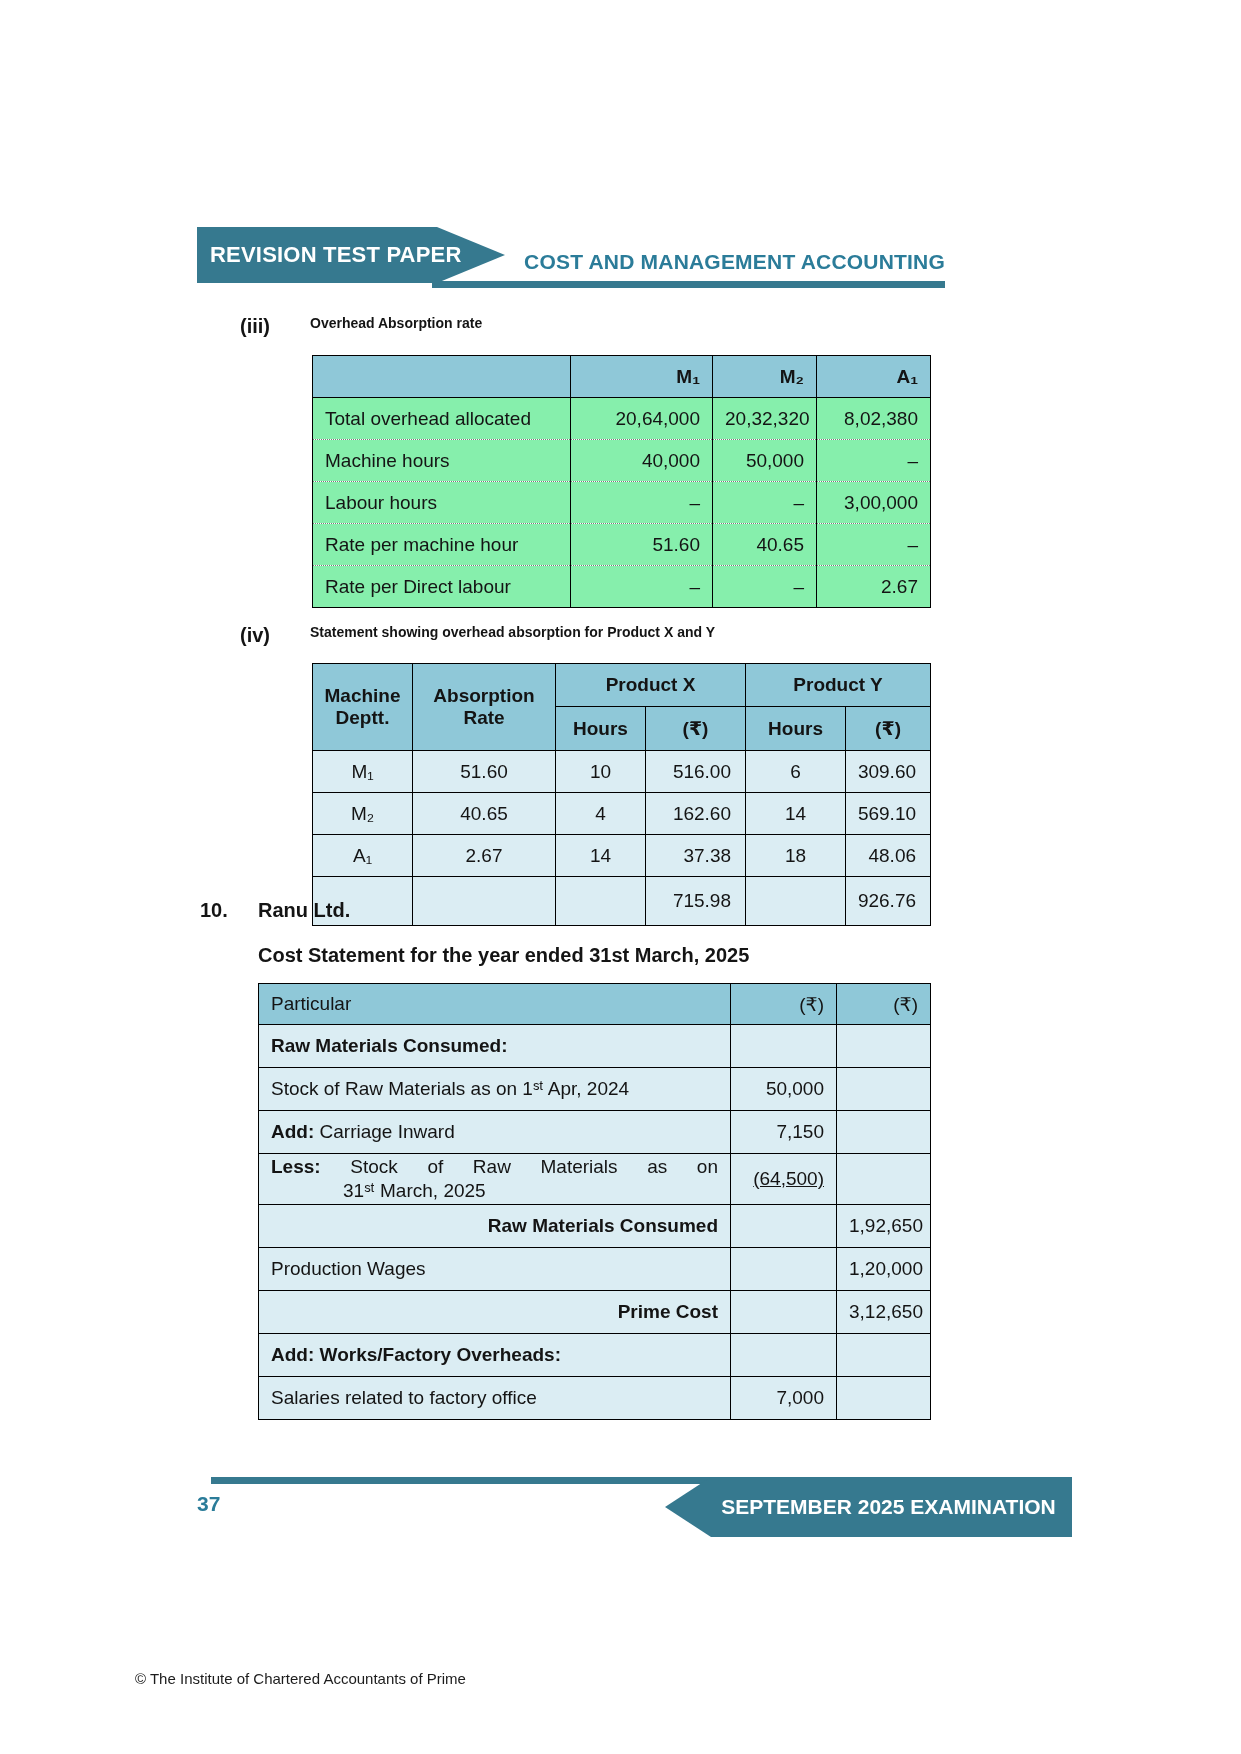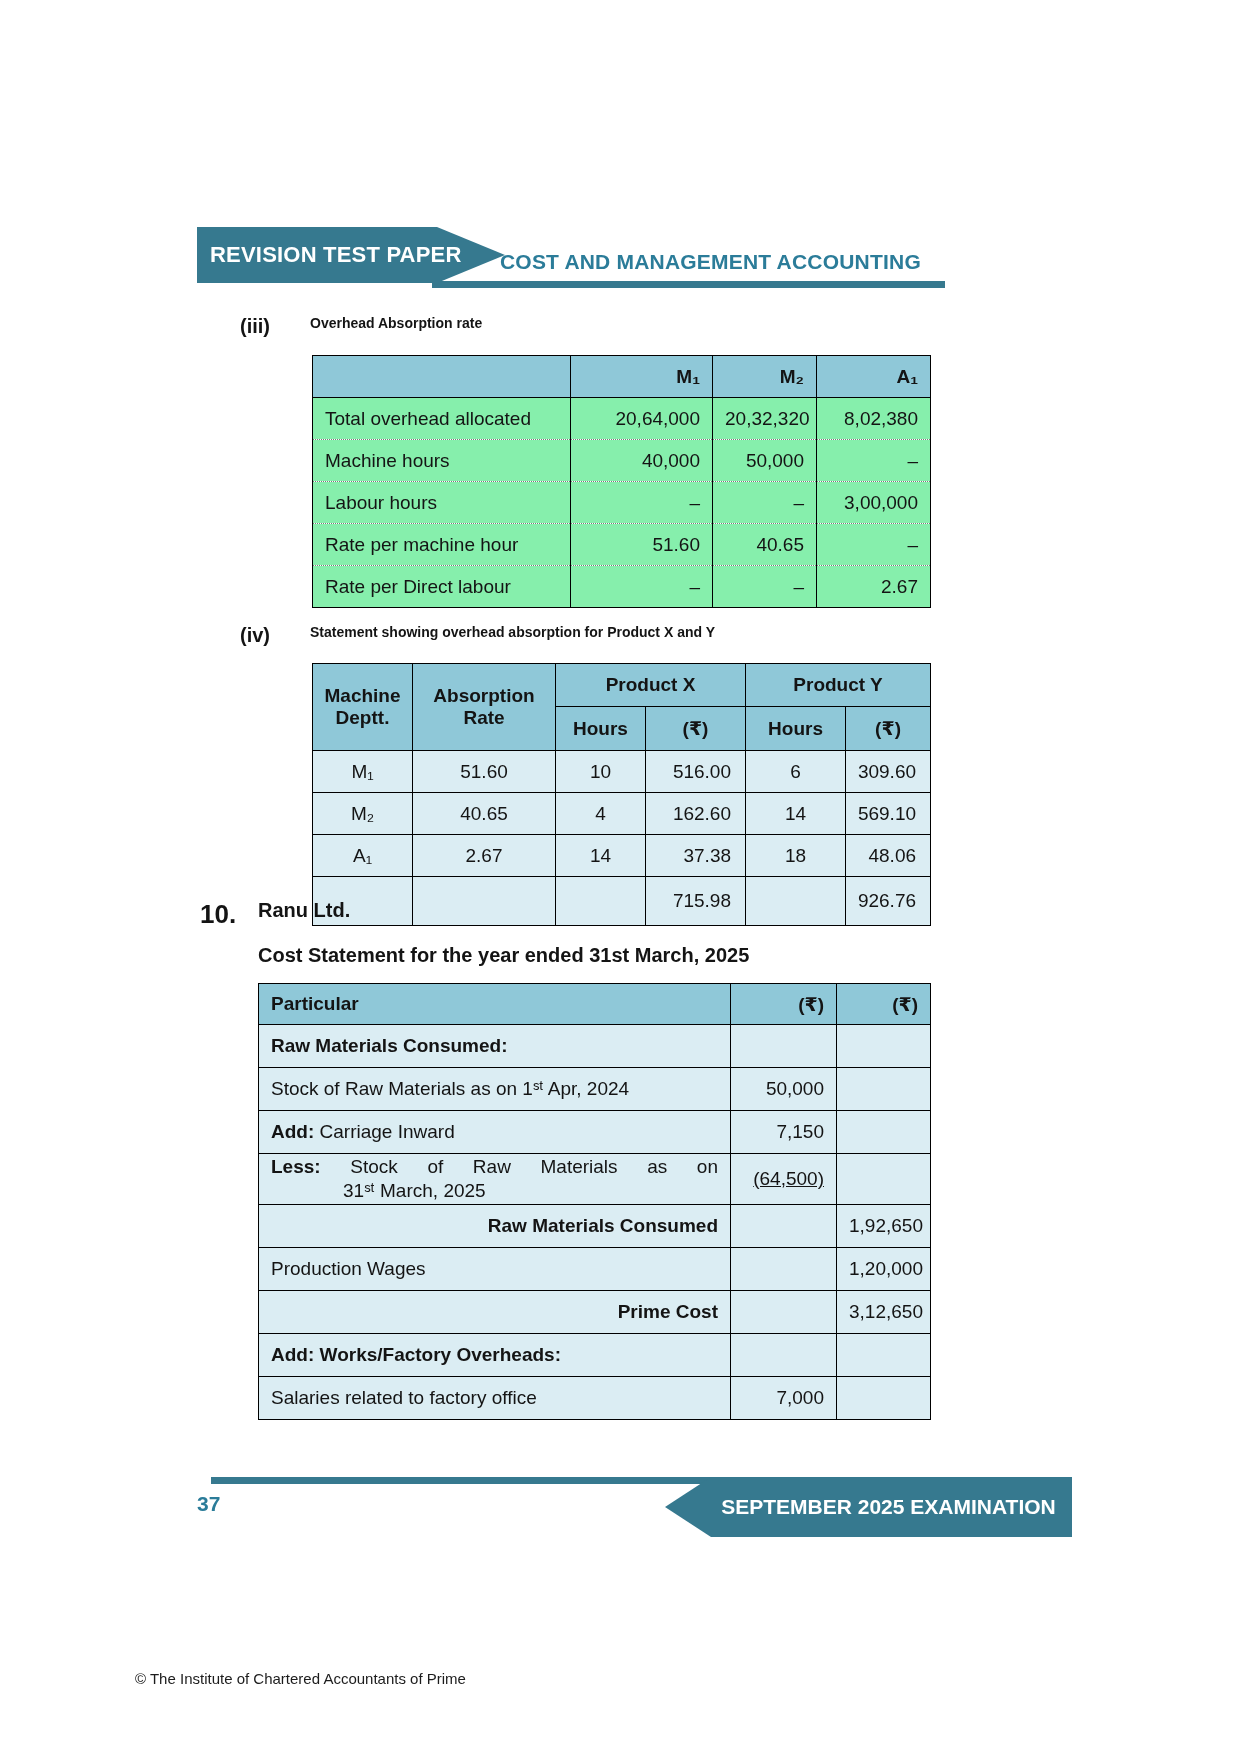--- a/index.html
+++ b/index.html
@@ -4,21 +4,21 @@
 <style>
   html,body{margin:0;padding:0;background:#fff;}
   .page{position:relative;width:1241px;height:1754px;background:#ffffff;overflow:hidden;
         font-family:"Liberation Sans","DejaVu Sans",sans-serif;color:#141414;}
 
   
   .top-banner{position:absolute;left:197px;top:227px;width:308px;height:56px;background:#36798F;
      clip-path:polygon(0 0,240px 0,100% 50%,240px 100%,0 100%);}
   .top-banner span{display:block;line-height:56px;padding-left:13px;color:#fff;font-weight:bold;
      font-size:22px;letter-spacing:.2px;}
-  .subject-head{position:absolute;left:500px;top:250px;width:445px;text-align:left;color:#2B7C99;
+  .subject-head{position:absolute;left:500px;top:250px;width:445px;text-align:right;color:#2B7C99;
      font-weight:bold;font-size:21px;letter-spacing:.2px;}
   .subject-bar{position:absolute;left:432px;top:281px;width:513px;height:7px;background:#36798F;}
 
   
   .sec-num{position:absolute;left:240px;font-weight:bold;font-size:20px;}
   .sec-title{position:absolute;left:310px;font-weight:bold;font-size:14px;}
 
   table{border-collapse:collapse;table-layout:fixed;}
   #t1,#t2,#t3{position:absolute;border:1.5px solid #000;}
   th,td{overflow:hidden;}
@@ -35,27 +35,27 @@
   
   #t2{left:312px;top:663px;width:618px;font-size:19px;}
   #t2 th,#t2 td{border:1px solid #000;padding:3px 10px;}
   #t2 thead th{background:#8FC8D8;font-weight:bold;text-align:center;height:36px;line-height:1.15;}
   #t2 thead tr:nth-child(2) th{height:37px;}
   #t2 tbody td{background:#DBEDF3;height:35px;text-align:center;}
   #t2 tbody tr:last-child td{height:42px;}
   #t2 tbody td.r{text-align:right;padding-right:14px;}
 
   
-  .item-num{position:absolute;left:200px;top:899px;font-weight:bold;font-size:26px;}
+  .item-num{position:absolute;left:200px;top:899px;font-weight:bold;font-size:20px;}
   .center-band{position:absolute;left:258px;width:672px;font-weight:bold;font-size:20px;}
 
   
   #t3{left:258px;top:983px;width:672px;font-size:19px;}
   #t3 th,#t3 td{border:1px solid #000;padding:2px 12px;}
-  #t3 thead th{background:#8FC8D8;font-weight:bold;height:36px;text-align:right;}
+  #t3 thead th{background:#8FC8D8;font-weight:normal;height:36px;text-align:right;}
   #t3 thead th:first-child{text-align:left;}
   #t3 tbody td{background:#DBEDF3;height:38px;}
   #t3 td.particular{text-align:left;}
   #t3 td.particular.bold{font-weight:bold;}
   #t3 td.particular.right{text-align:right;}
   #t3 td.amt{text-align:right;}
   #t3 .uline{text-decoration:underline;}
   #t3 .jline{text-align:justify;text-align-last:justify;}
   #t3 .line2{padding-left:72px;margin-top:2px;}
 

